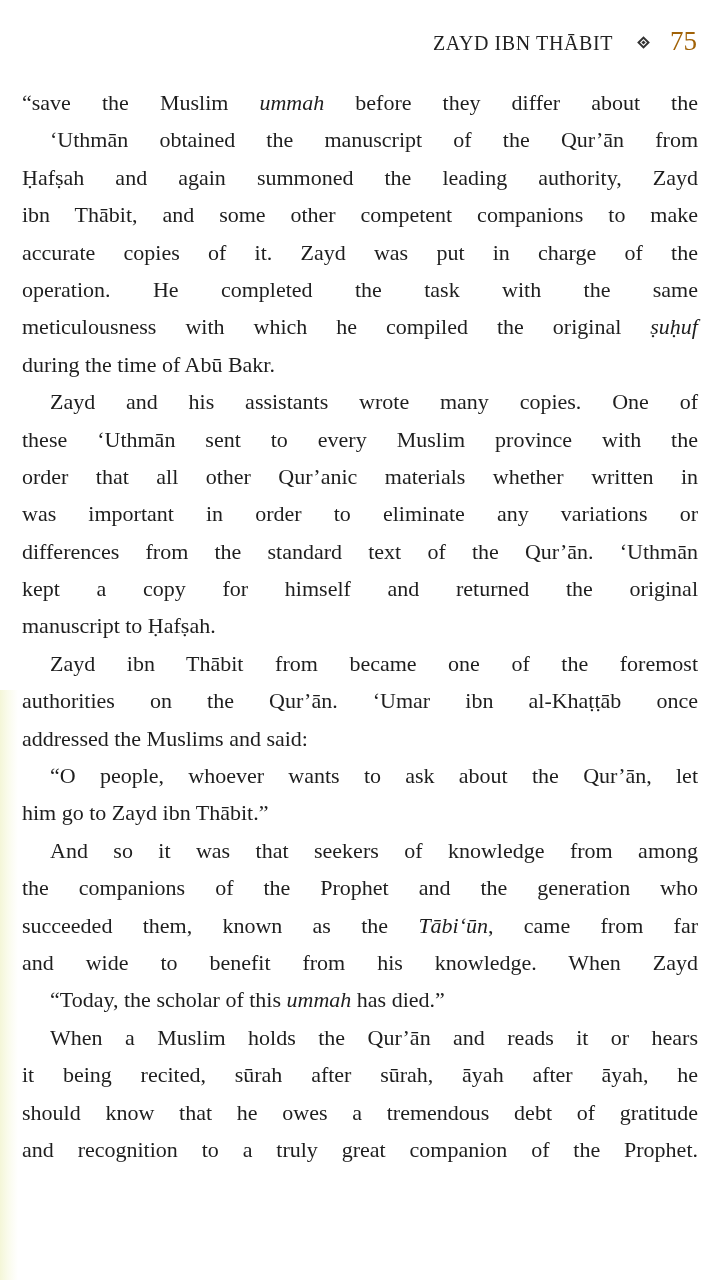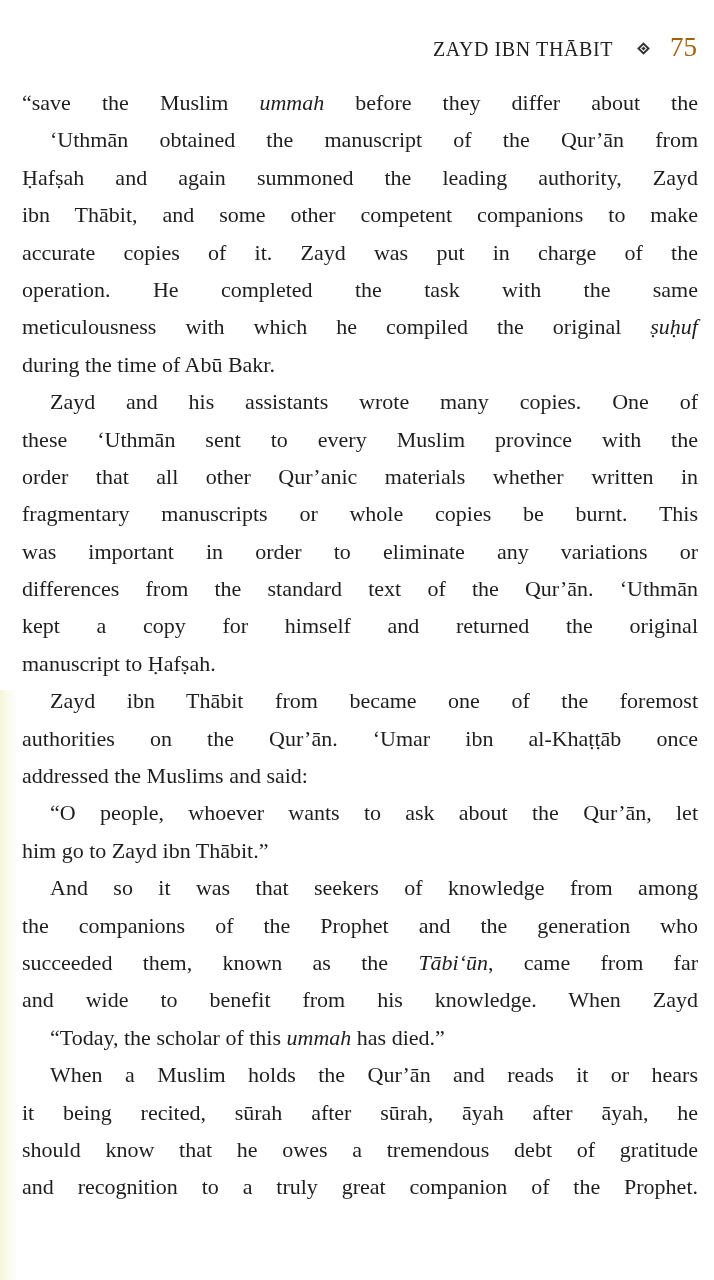--- a/index.html
+++ b/index.html
@@ -16,21 +16,21 @@
     color: #1e1e1e;
   }
   .top-white {
     position: absolute;
     left: 0; top: 0;
     width: 714px; height: 690px;
     background: #ffffff;
   }
   .running-head {
     position: absolute;
-    top: 32px;
+    top: 26px;
     right: 17px;
     display: flex;
     align-items: baseline;
     font-family: "Liberation Serif", "DejaVu Serif", serif;
   }
   .running-head .title {
     font-size: 20px;
     letter-spacing: 0.6px;
     color: #222;
   }
@@ -133,23 +133,20 @@
     <div class="line indent">
       <span class="line-inner"><span>Zayd and his assistants wrote many copies. One of</span></span>
     </div>
     <div class="line">
       <span class="line-inner"><span>these ‘Uthmān sent to every Muslim province with the</span></span>
     </div>
     <div class="line">
       <span class="line-inner"><span>order that all other Qur’anic materials whether written in</span></span>
     </div>
     <div class="line">
-      <span class="line-inner"><span>fragmentary manuscripts or whole copies be burnt. This</span></span>
-    </div>
-    <div class="line">
       <span class="line-inner"><span>was important in order to eliminate any variations or</span></span>
     </div>
     <div class="line">
       <span class="line-inner"><span>differences from the standard text of the Qur’ān. ‘Uthmān</span></span>
     </div>
     <div class="line">
       <span class="line-inner"><span>kept a copy for himself and returned the original</span></span>
     </div>
     <div class="line last">
       <span class="line-inner"><span>manuscript to Ḥafṣah.</span></span>

